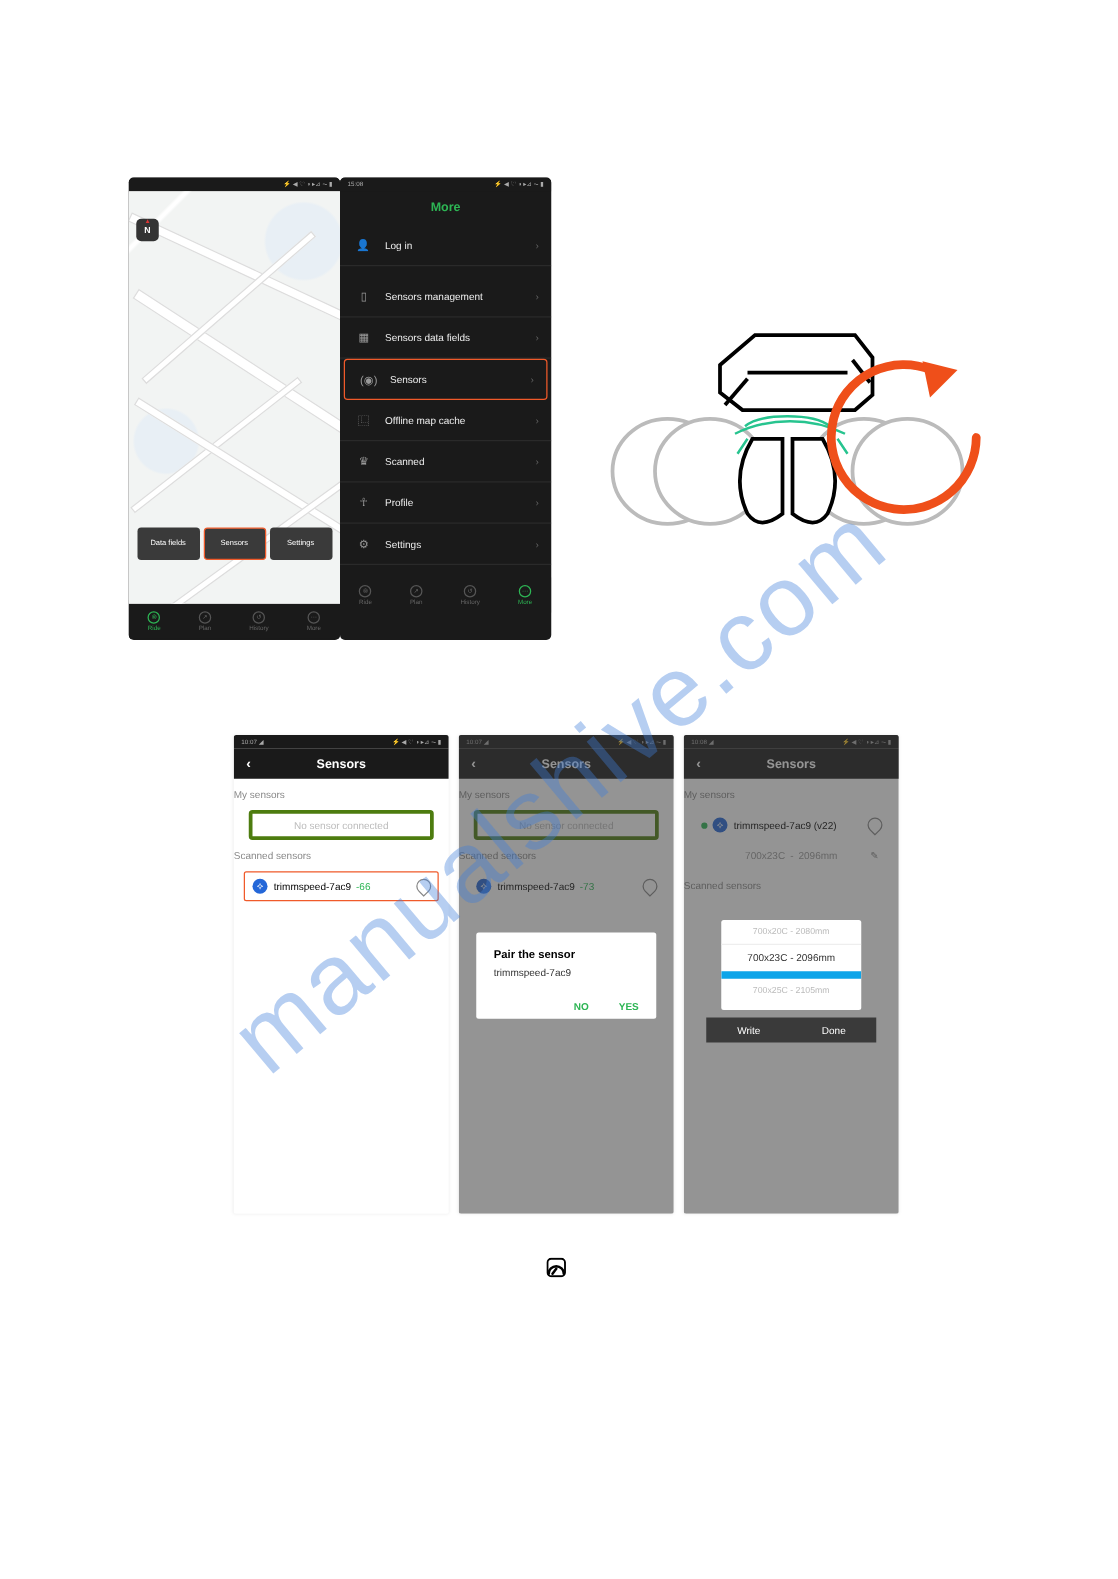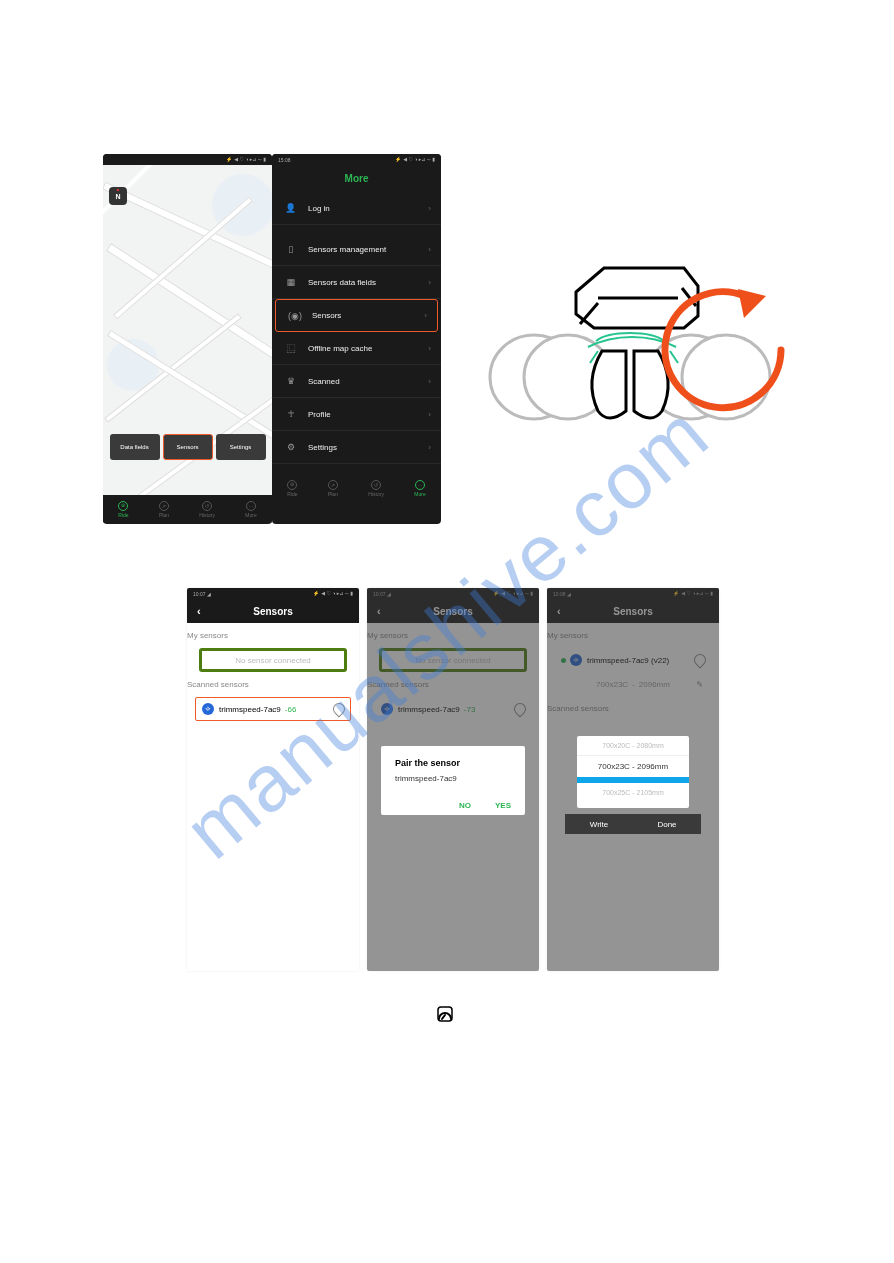--- a/index.html
+++ b/index.html
@@ -2,21 +2,21 @@
 <html><head>
 <meta charset="utf-8">
 <style>
 *{margin:0;padding:0;box-sizing:border-box;font-family:-apple-system,BlinkMacSystemFont,Arial,sans-serif}
 body{width:894px;height:1263px;background:#fff;position:relative}
 
 
 .watermark{position:absolute;left:50%;top:50%;transform:translate(-50%,-50%) rotate(-40deg);font-size:80px;color:rgba(62,127,217,0.38);font-weight:400;letter-spacing:2px;z-index:10;pointer-events:none;white-space:nowrap}
 
 .row1{position:absolute;top:142px;left:103px;width:700px;height:380px}
-.phone1,.phone2{position:absolute;top:12px;width:169px;height:370px;background:#1a1a1a;color:#fff;font-size:7px;border-radius:4px;overflow:hidden}
+.phone1,.phone2{position:absolute;top:0;width:169px;height:370px;background:#1a1a1a;color:#fff;font-size:7px;border-radius:4px;overflow:hidden}
 .phone1{left:0}
 .phone2{left:169px}
 
 
 .statusbar{height:11px;background:#1a1a1a;color:#aaa;font-size:5px;display:flex;justify-content:space-between;align-items:center;padding:0 6px}
 .statusbar.dark{background:#1a1a1a}
 .mapbg{height:330px;background:#eee;position:relative;overflow:hidden}
 .mapbg::before{content:"";position:absolute;inset:0;
   background:radial-gradient(circle at 140px 40px,#e8eff5 30px,transparent 32px),
     radial-gradient(circle at 30px 200px,#e8eff5 25px,transparent 27px),

